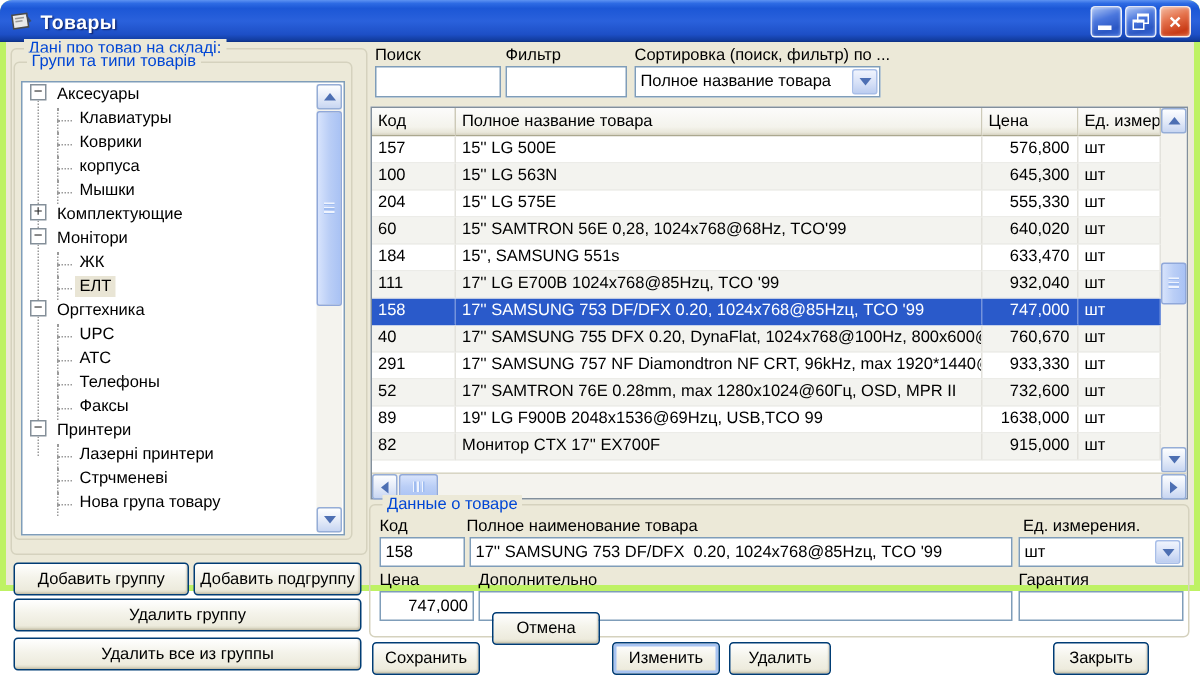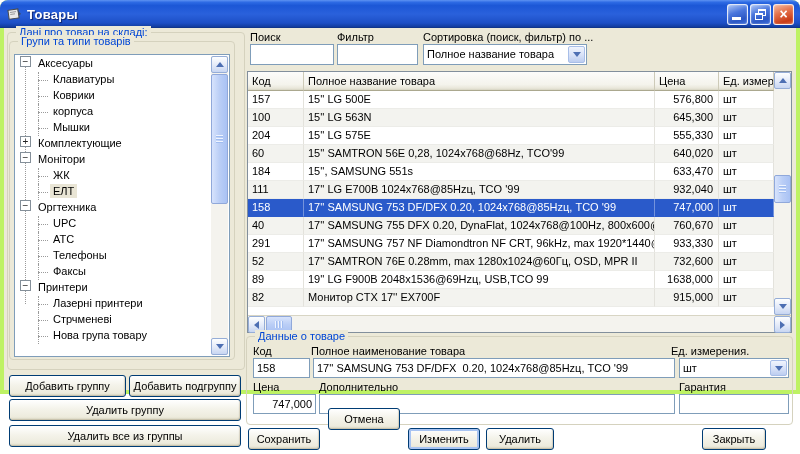--- a/index.html
+++ b/index.html
@@ -126,21 +126,21 @@
   #gridVScroll .sb-btn.bottom { bottom:0; left:0; }
   #gridVScroll .sb-thumb { top:103px; left:0; width:17px; height:28px; }
   #gridHScroll { left:0; right:0; bottom:0; border-top:1px solid #D8D5C4; }
   #gridHScroll .sb-btn.lft { left:0; top:0; }
   #gridHScroll .sb-btn.rgt { right:0; top:0; }
   #gridHScroll .sb-thumb { left:18px; top:0; height:17px; width:26px; }
 
   
   #gbDetails { left:242px; top:308px; width:547px; height:89px; }
   .d-lbl { position:absolute; white-space:nowrap; }
-  #dCodeLbl { left:6px; top:8px; } #dNameLbl { left:64px; top:8px; } #dUnitLbl { left:424px; top:8px; }
+  #dCodeLbl { left:6px; top:8px; } #dNameLbl { left:64px; top:8px; } #dUnitLbl { left:435px; top:8px; }
   #dPriceLbl { left:6px; top:44px; } #dExtraLbl { left:72px; top:44px; } #dWarrLbl { left:432px; top:44px; }
   .d-input { position:absolute; height:20px; border:1px solid #7F9DB9; background:#fff;
     font-family:"Liberation Sans",sans-serif; font-size:11px; padding:2px 3px; }
   #dCode  { left:6px;  top:21px; width:57px; }
   #dName  { left:66px; top:21px; width:362px; }
   #dUnit  { left:432px; top:21px; width:110px; height:20px; }
   #dPrice { left:6px;  top:57px; width:63px; text-align:right; }
   #dExtra { left:72px; top:57px; width:356px; }
   #dWarr  { left:432px; top:57px; width:110px; }
 

